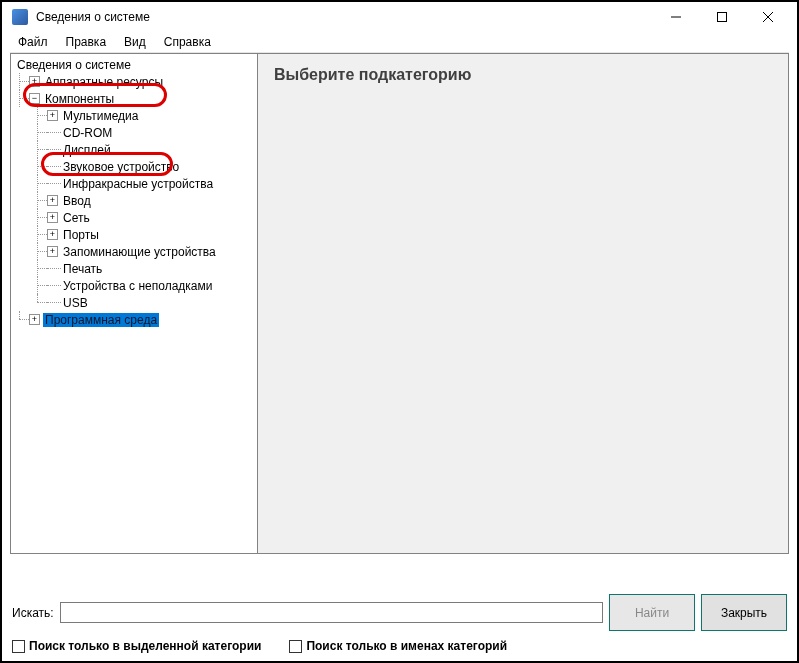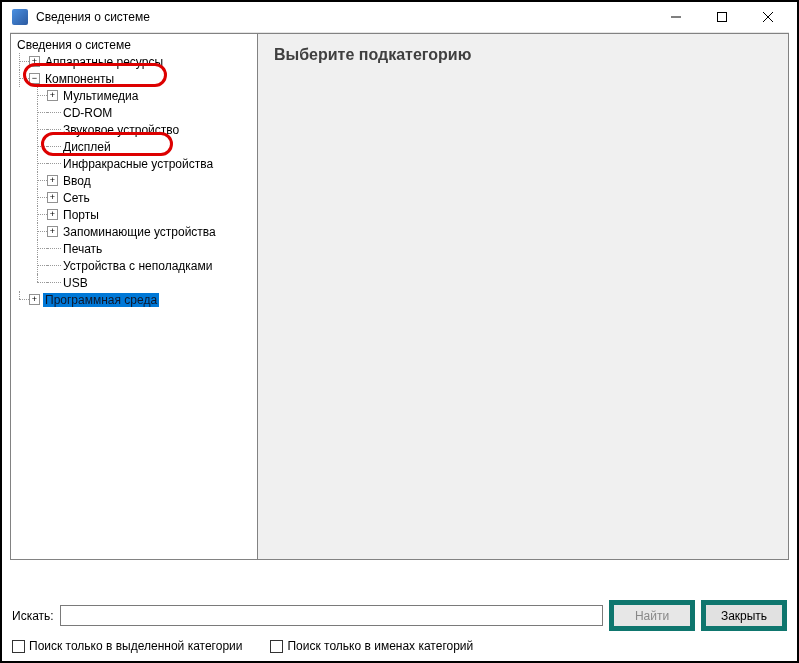--- a/index.html
+++ b/index.html
@@ -72,26 +72,26 @@
 
 .bottom-area {
   padding: 8px 10px; border-top: 0; display: flex; flex-direction: column; gap: 8px;
 }
 .search-row { display: flex; align-items: center; gap: 6px; margin-top: 32px; }
 .search-label { font-size: 12px; }
 .search-input {
   flex: 1; height: 21px; border: 1px solid #7a7a7a; padding: 0 4px; font-size: 12px;
 }
 .btn {
-  height: 31px; min-width: 86px; border: 5px solid #0f766e; background: #e1e1e1;
+  height: 37px; min-width: 86px; border: 1px solid #0f766e; background: #e1e1e1;
   font-size: 12px; cursor: default;
 }
 .btn.disabled { color: #888; background: #e7e7e7; }
 .check-row { display: flex; gap: 28px; align-items: center; }
-.checkbox-wrap { display: flex; align-items: center; gap: 4px; font-size: 12px; }
+.checkbox-wrap { display: flex; align-items: center; gap: 4px; font-size: 12px; font-weight: bold; }
 .checkbox {
   width: 13px; height: 13px; border: 1px solid #333; background: #fff;
 }
 .tree-container { position: relative; }
 </style>
 </head>
 <body>
 
 <div class="window">
 
@@ -111,20 +111,26 @@
       </div>
       <div class="win-btn">
         <svg width="10" height="10" viewBox="0 0 10 10">
             <line x1="0" y1="0" x2="10" y2="10" stroke="#000" stroke-width="1"></line>
             <line x1="10" y1="0" x2="0" y2="10" stroke="#000" stroke-width="1"></line>
           </svg>
       </div>
     </div>
   </div>
 
+  <div class="menubar">
+    <div class="menu-item">Файл</div>
+    <div class="menu-item">Правка</div>
+    <div class="menu-item">Вид</div>
+    <div class="menu-item">Справка</div>
+  </div>
 
   <div class="content">
     <div class="tree-panel">
       <div class="tree-container">
 
         <div class="tree-row" style="padding-left:4px;">
           <span class="tree-label">Сведения о системе</span>
         </div>
 
         <div class="tree-row">
@@ -165,31 +171,31 @@
           <span class="tree-label">CD-ROM</span>
         </div>
 
         <div class="tree-row">
           <span class="tree-indent"></span>
           <span class="tree-lines">
               <span class="dotted-v"></span>
               <span class="dotted-h"></span>
             </span>
           <span style="width:14px;display:inline-block;border-top:1px dotted #999;"></span>
+          <span class="tree-label">Дисплей</span>
+        </div>
+
+        <div class="tree-row">
+          <span class="tree-indent"></span>
+          <span class="tree-lines">
+              <span class="dotted-v"></span>
+              <span class="dotted-h"></span>
+            </span>
+          <span style="width:14px;display:inline-block;border-top:1px dotted #999;"></span>
           <span class="tree-label">Звуковое устройство</span>
-        </div>
-
-        <div class="tree-row">
-          <span class="tree-indent"></span>
-          <span class="tree-lines">
-              <span class="dotted-v"></span>
-              <span class="dotted-h"></span>
-            </span>
-          <span style="width:14px;display:inline-block;border-top:1px dotted #999;"></span>
-          <span class="tree-label">Дисплей</span>
         </div>
 
         <div class="tree-row">
           <span class="tree-indent"></span>
           <span class="tree-lines">
               <span class="dotted-v"></span>
               <span class="dotted-h"></span>
             </span>
           <span style="width:14px;display:inline-block;border-top:1px dotted #999;"></span>
           <span class="tree-label">Инфракрасные устройства</span>

